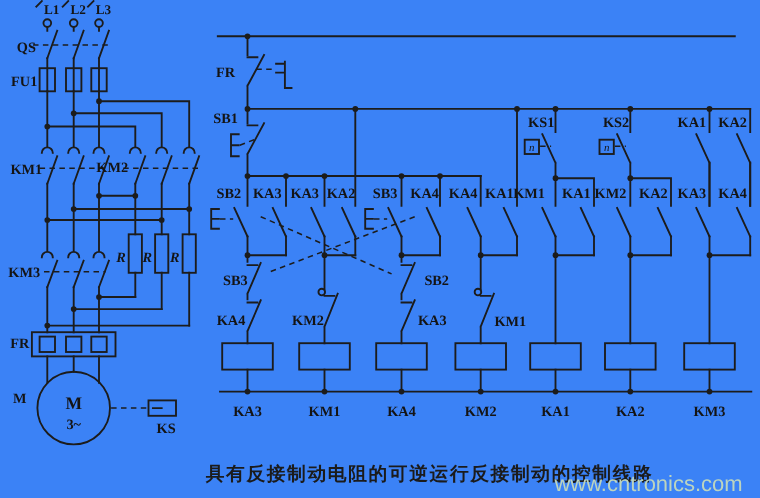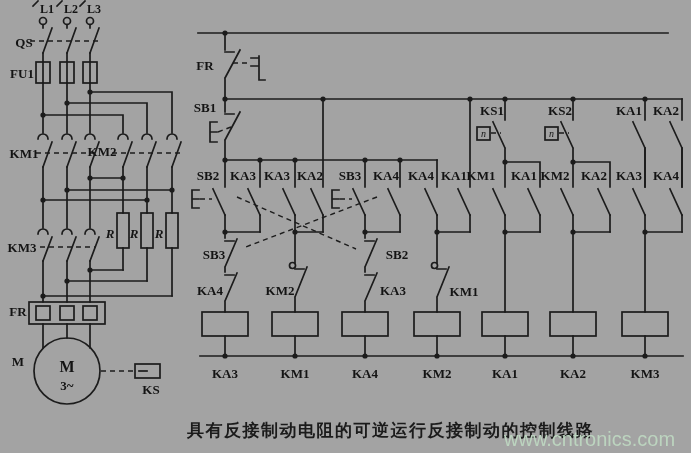--- a/index.html
+++ b/index.html
@@ -1,16 +1,16 @@
 <!DOCTYPE html>
 <html><head>
 <meta charset="utf-8">
 <style>
   html,body{margin:0;padding:0;background:#e8e8e6;}
-  .page{width:691px;height:453px;position:relative;background:#a3a3a3;overflow:hidden;
+  .page{width:691px;height:453px;position:relative;background:#3b82f6;overflow:hidden;
         font-family:"Liberation Serif",serif;}
   svg{display:block}
   .w   {stroke:#1c1c1c;stroke-width:1.7;fill:none;stroke-linecap:square;}
   .wd  {stroke:#1c1c1c;stroke-width:1.4;fill:none;stroke-dasharray:5 4;stroke-linecap:butt;}
   .dot {fill:#1c1c1c;stroke:none;}
   .box {stroke:#1c1c1c;stroke-width:1.7;fill:none;}
   .lb  {font:bold 13px "Liberation Serif",serif;fill:#141414;}
   .lbs {font:bold 12px "Liberation Serif",serif;fill:#141414;}
   .ri  {font:italic bold 13px "Liberation Serif",serif;fill:#141414;}
   .nn  {font:italic 10px "Liberation Serif",serif;fill:#141414;}

